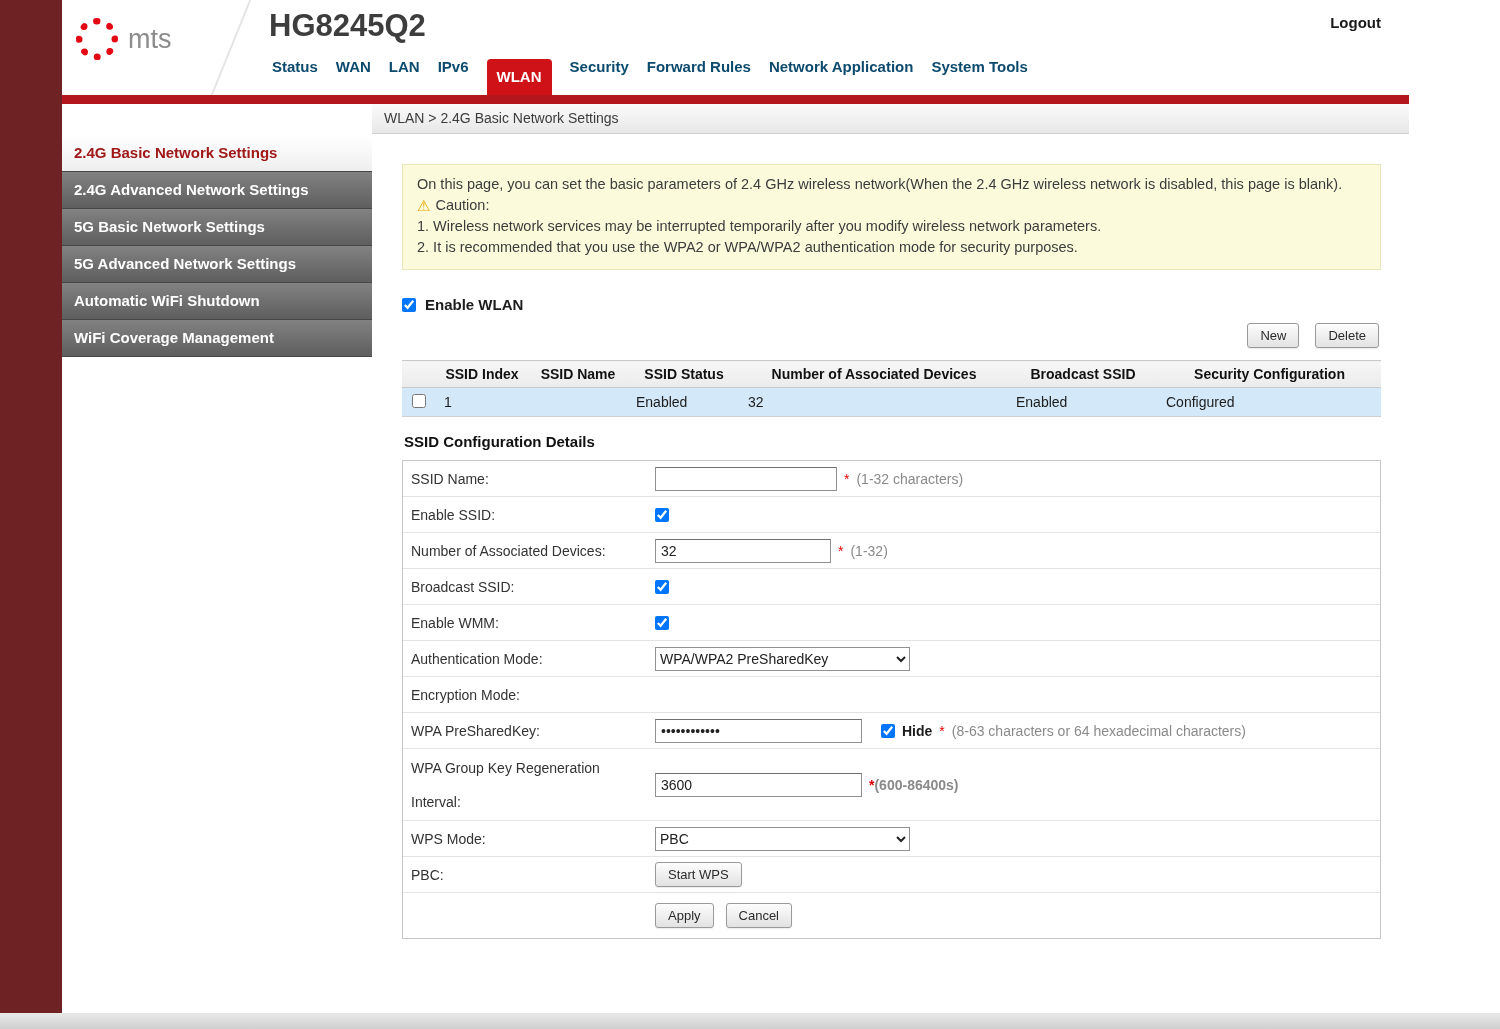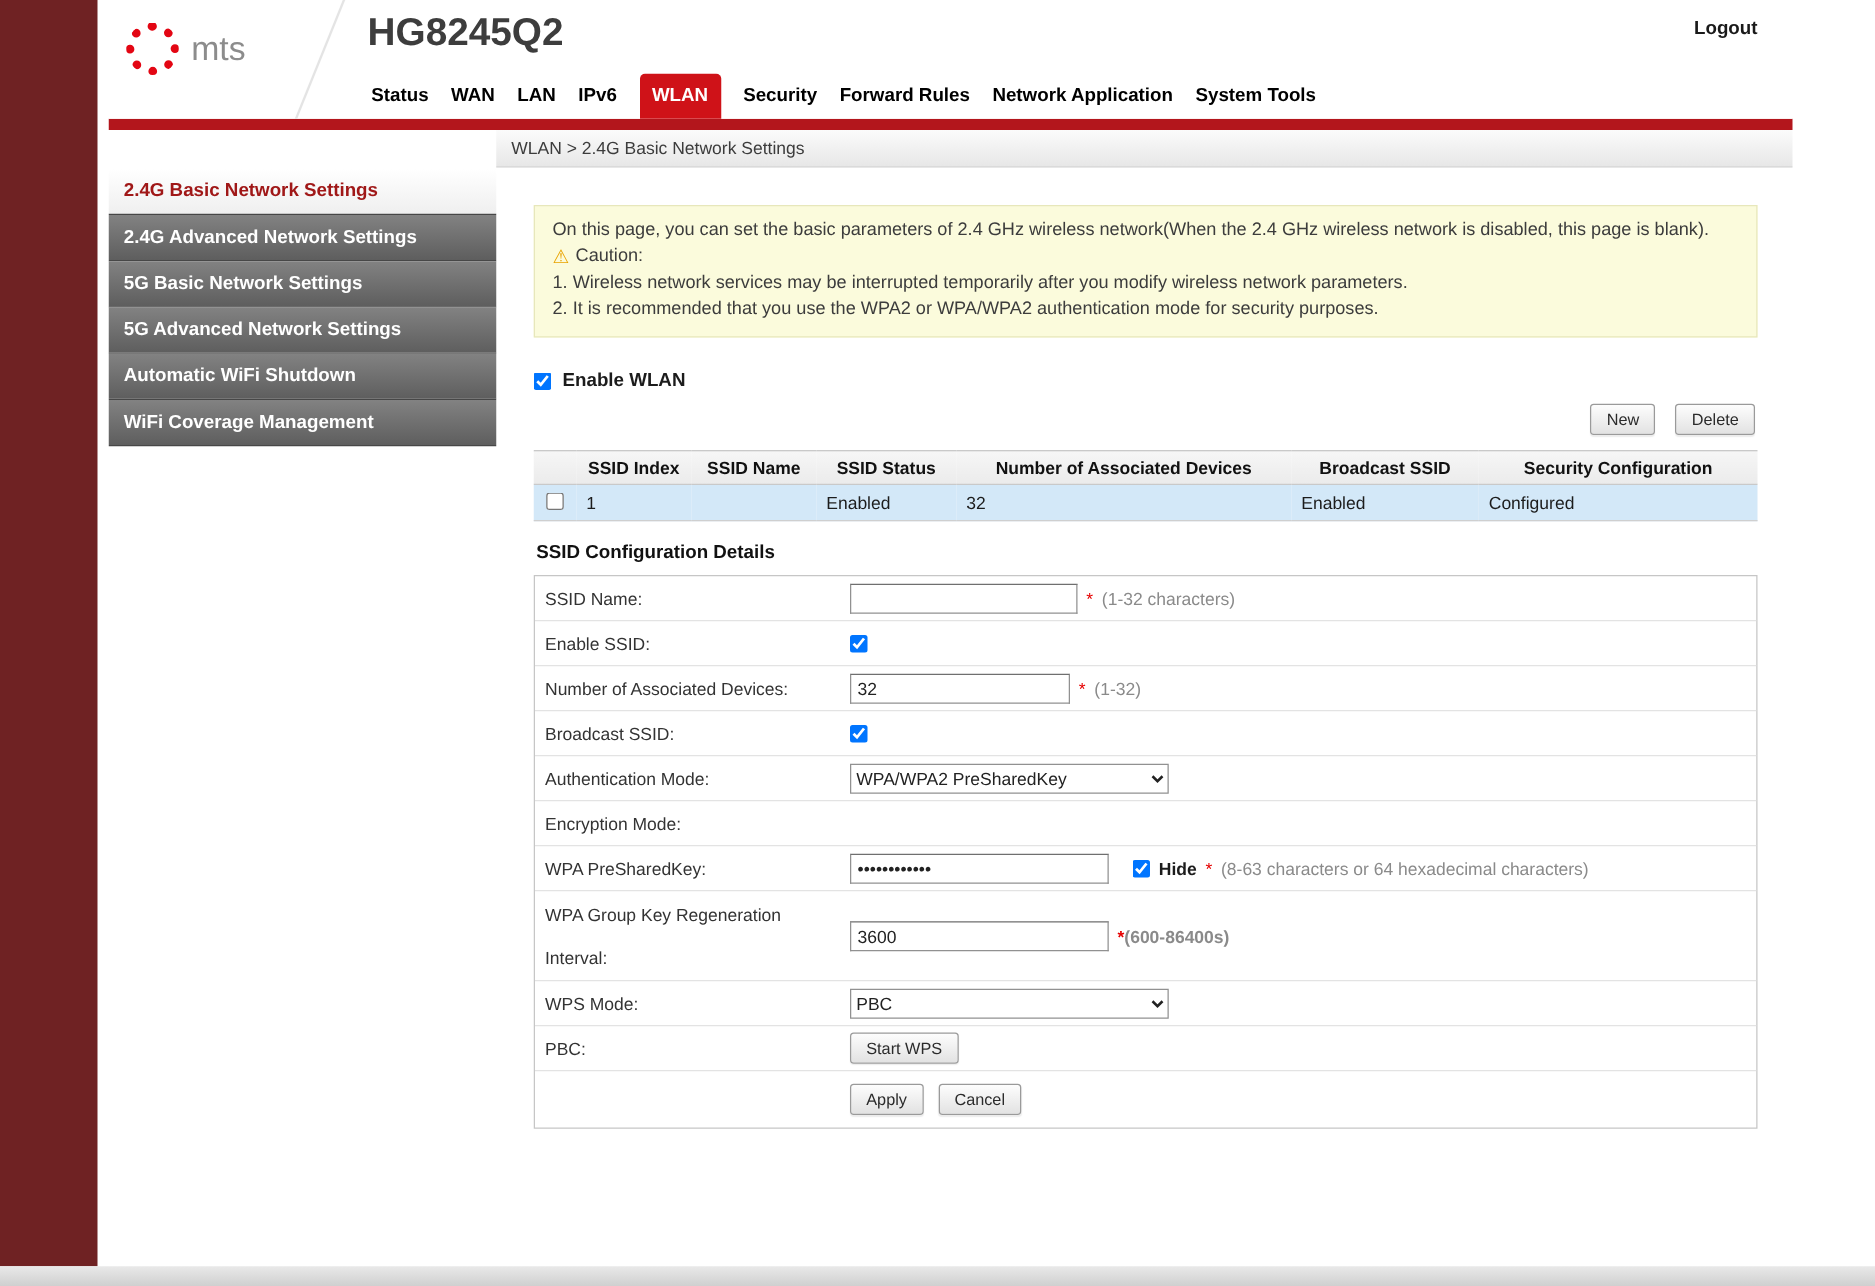--- a/index.html
+++ b/index.html
@@ -1,33 +1,33 @@
 <!DOCTYPE html>
 <html><head>
 <meta charset="utf-8">
 <style>
   * { margin:0; padding:0; box-sizing:border-box; }
   html,body { width:1500px; height:1029px; background:#fff; font-family:"Liberation Sans", sans-serif; color:#333; font-size:14px; overflow:hidden; }
 
   .left-strip { position:absolute; left:0; top:0; width:78px; height:1013px; background:#6f2223; }
   .bottom-band { position:absolute; left:0; bottom:0; width:1500px; height:16px; background:linear-gradient(#e9e9e9,#cfcfcf); }
 
-  .page { position:absolute; left:87px; top:0; width:1347px; height:1024px; background:#fff; }
+  .page { position:absolute; left:62px; top:0; width:1347px; height:1024px; background:#fff; }
 
   
   .header { position:relative; height:95px; background:#fff; }
   .diag { position:absolute; left:168px; top:0; height:95px; width:2px; background:#e4e4e4; transform:skewX(-22deg); }
   .logo { position:absolute; left:14px; top:18px; display:flex; align-items:center; }
   .logo-ring { width:42px; height:42px; border:7px dotted #e30613; border-radius:50%; }
   .logo-text { margin-left:10px; font-size:27px; color:#8c8c8c; }
   .model-title { position:absolute; left:207px; top:8px; font-size:31px; font-weight:bold; color:#3d3d3d; }
   .logout { position:absolute; right:28px; top:14px; font-size:15px; font-weight:bold; color:#1a1a1a; text-decoration:none; cursor:pointer; }
 
   .nav { position:absolute; left:210px; bottom:0; display:flex; align-items:flex-end; }
-  .tab { font-size:15px; font-weight:bold; color:#000000; margin-right:18px; padding:0 0 10px 0; cursor:pointer; white-space:nowrap; }
+  .tab { font-size:15px; font-weight:bold; color:#0c4a6e; margin-right:18px; padding:0 0 20px 0; cursor:pointer; white-space:nowrap; }
   .tab.active { background:#cf1218; color:#fff; padding:9px 10px 10px 10px; border-radius:4px 4px 0 0; }
 
   .red-bar { height:9px; background:#b3161c; }
 
   
   .body-row { display:flex; align-items:flex-start; }
   .sidebar { width:310px; flex:0 0 310px; }
   .side-item { height:37px; line-height:36px; padding-left:12px; font-size:15px; font-weight:bold; color:#fff;
     background:linear-gradient(#828282,#5e5e5e); border-bottom:1px solid #474747; cursor:pointer; }
   .side-item.active { background:linear-gradient(#ffffff,#efefef); color:#a01818;margin-top:31px; }
@@ -206,20 +206,26 @@
             </div>
           </div>
 
           <div class="form-row">
             <div class="form-label">Broadcast SSID:</div>
             <div class="form-value">
               <input type="checkbox" checked="true" style="">
             </div>
           </div>
 
+          <div class="form-row">
+            <div class="form-label">Enable WMM:</div>
+            <div class="form-value">
+              <input type="checkbox" checked="true" style="">
+            </div>
+          </div>
 
           <div class="form-row">
             <div class="form-label">Authentication Mode:</div>
             <div class="form-value">
               <select>
                 <option>WPA/WPA2 PreSharedKey</option>
               </select>
             </div>
           </div>
 

